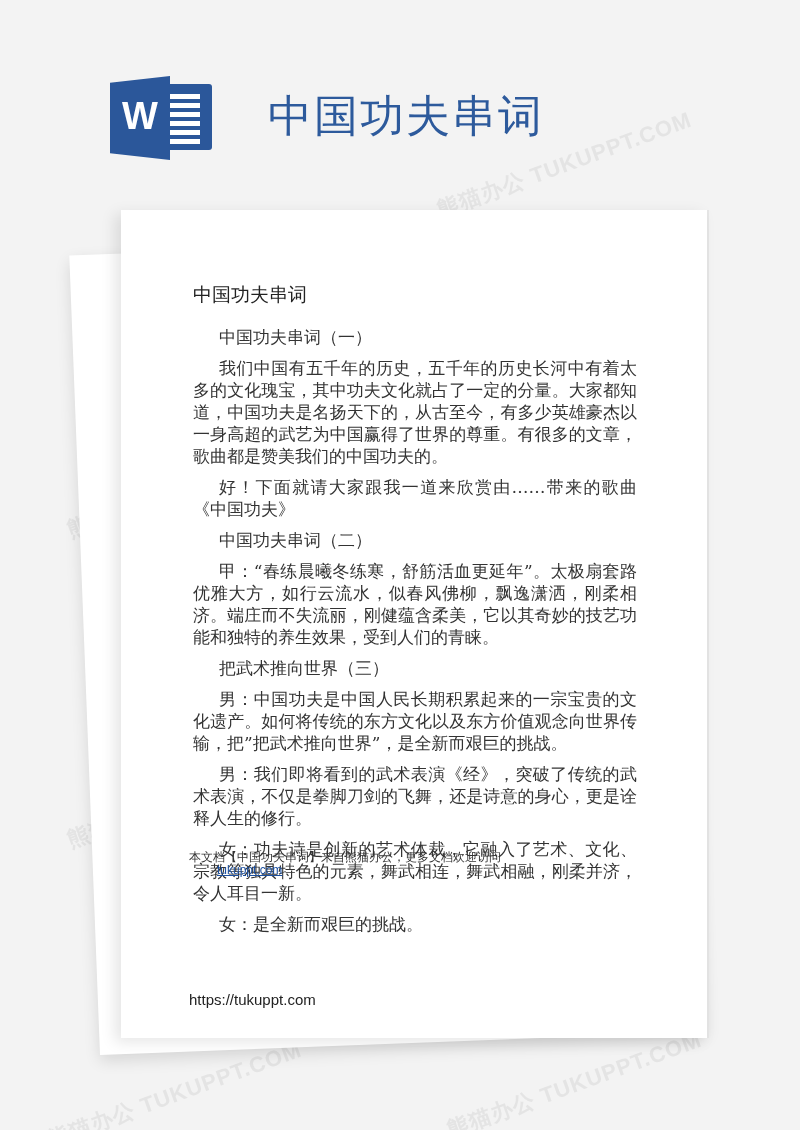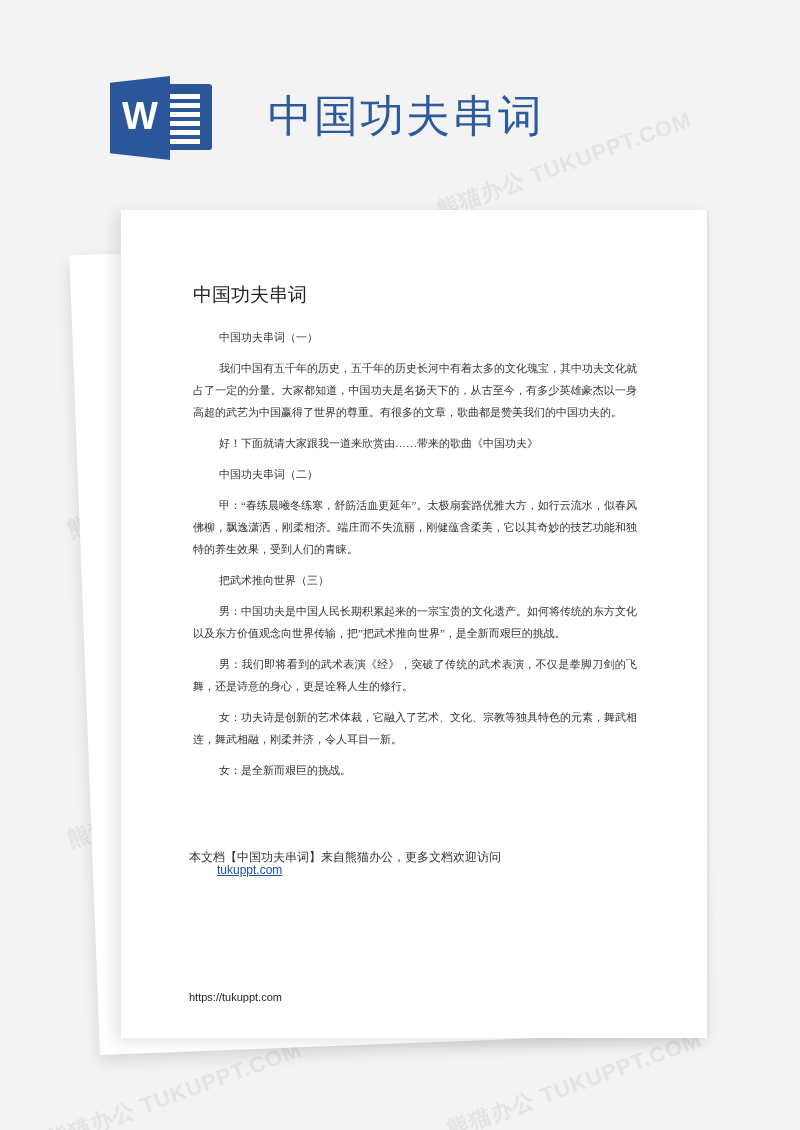--- a/index.html
+++ b/index.html
@@ -28,25 +28,25 @@
       position: absolute; left: 100px; top: 255px; width: 606px; height: 800px; background: #fff;
       transform: rotate(-2.2deg); transform-origin: left bottom;
       box-shadow: 0 6px 16px rgba(0,0,0,0.12);
     }
     .sheet-front {
       position: absolute; left: 121px; top: 210px; width: 586px; height: 828px; background: #fff;
       box-shadow: -6px 4px 14px rgba(0,0,0,0.10), 2px 0 0 #e6e6e6;
     }
     .doc-title { position: absolute; left: 72px; top: 72px; font-family: "DejaVu Sans", sans-serif;
       font-size: 19px; color: #222; }
-    .doc-body { position: absolute; left: 72px; top: 116px; width: 444px; font-size: 11px; color: #333; line-height: 22px; font-family: Liberation Serif, serif; }
+    .doc-body { position: absolute; left: 72px; top: 116px; width: 444px; font-size: 17px; color: #333; line-height: 22px; }
     .doc-body p { margin: 0 0 9px 0; text-indent: 26px; text-align: justify; }
     .footer-note { position: absolute; left: 68px; top: 641px; font-family: "Liberation Sans", sans-serif; font-size: 12px; color: #333; line-height: 13px; }
     .footer-link { color: #1a4fa0; text-decoration: underline; display: block; padding-left: 28px; }
-    .page-url { position: absolute; left: 68px; top: 781px; font-family: "Liberation Sans", sans-serif; font-size: 11px; color: #222; }
+    .page-url { position: absolute; left: 68px; top: 781px; font-family: "Liberation Sans", sans-serif; font-size: 15px; color: #222; }
   </style>
 </head>
 <body>
 
 <div class="watermark" style="left:430px;top:150px;">熊猫办公 TUKUPPT.COM</div>
 <div class="watermark" style="left:60px;top:470px;">熊猫办公 TUKUPPT.COM</div>
 <div class="watermark" style="left:430px;top:460px;">熊猫办公 TUKUPPT.COM</div>
 <div class="watermark" style="left:60px;top:780px;">熊猫办公 TUKUPPT.COM</div>
 <div class="watermark" style="left:430px;top:770px;">熊猫办公 TUKUPPT.COM</div>
 <div class="watermark" style="left:40px;top:1080px;">熊猫办公 TUKUPPT.COM</div>

